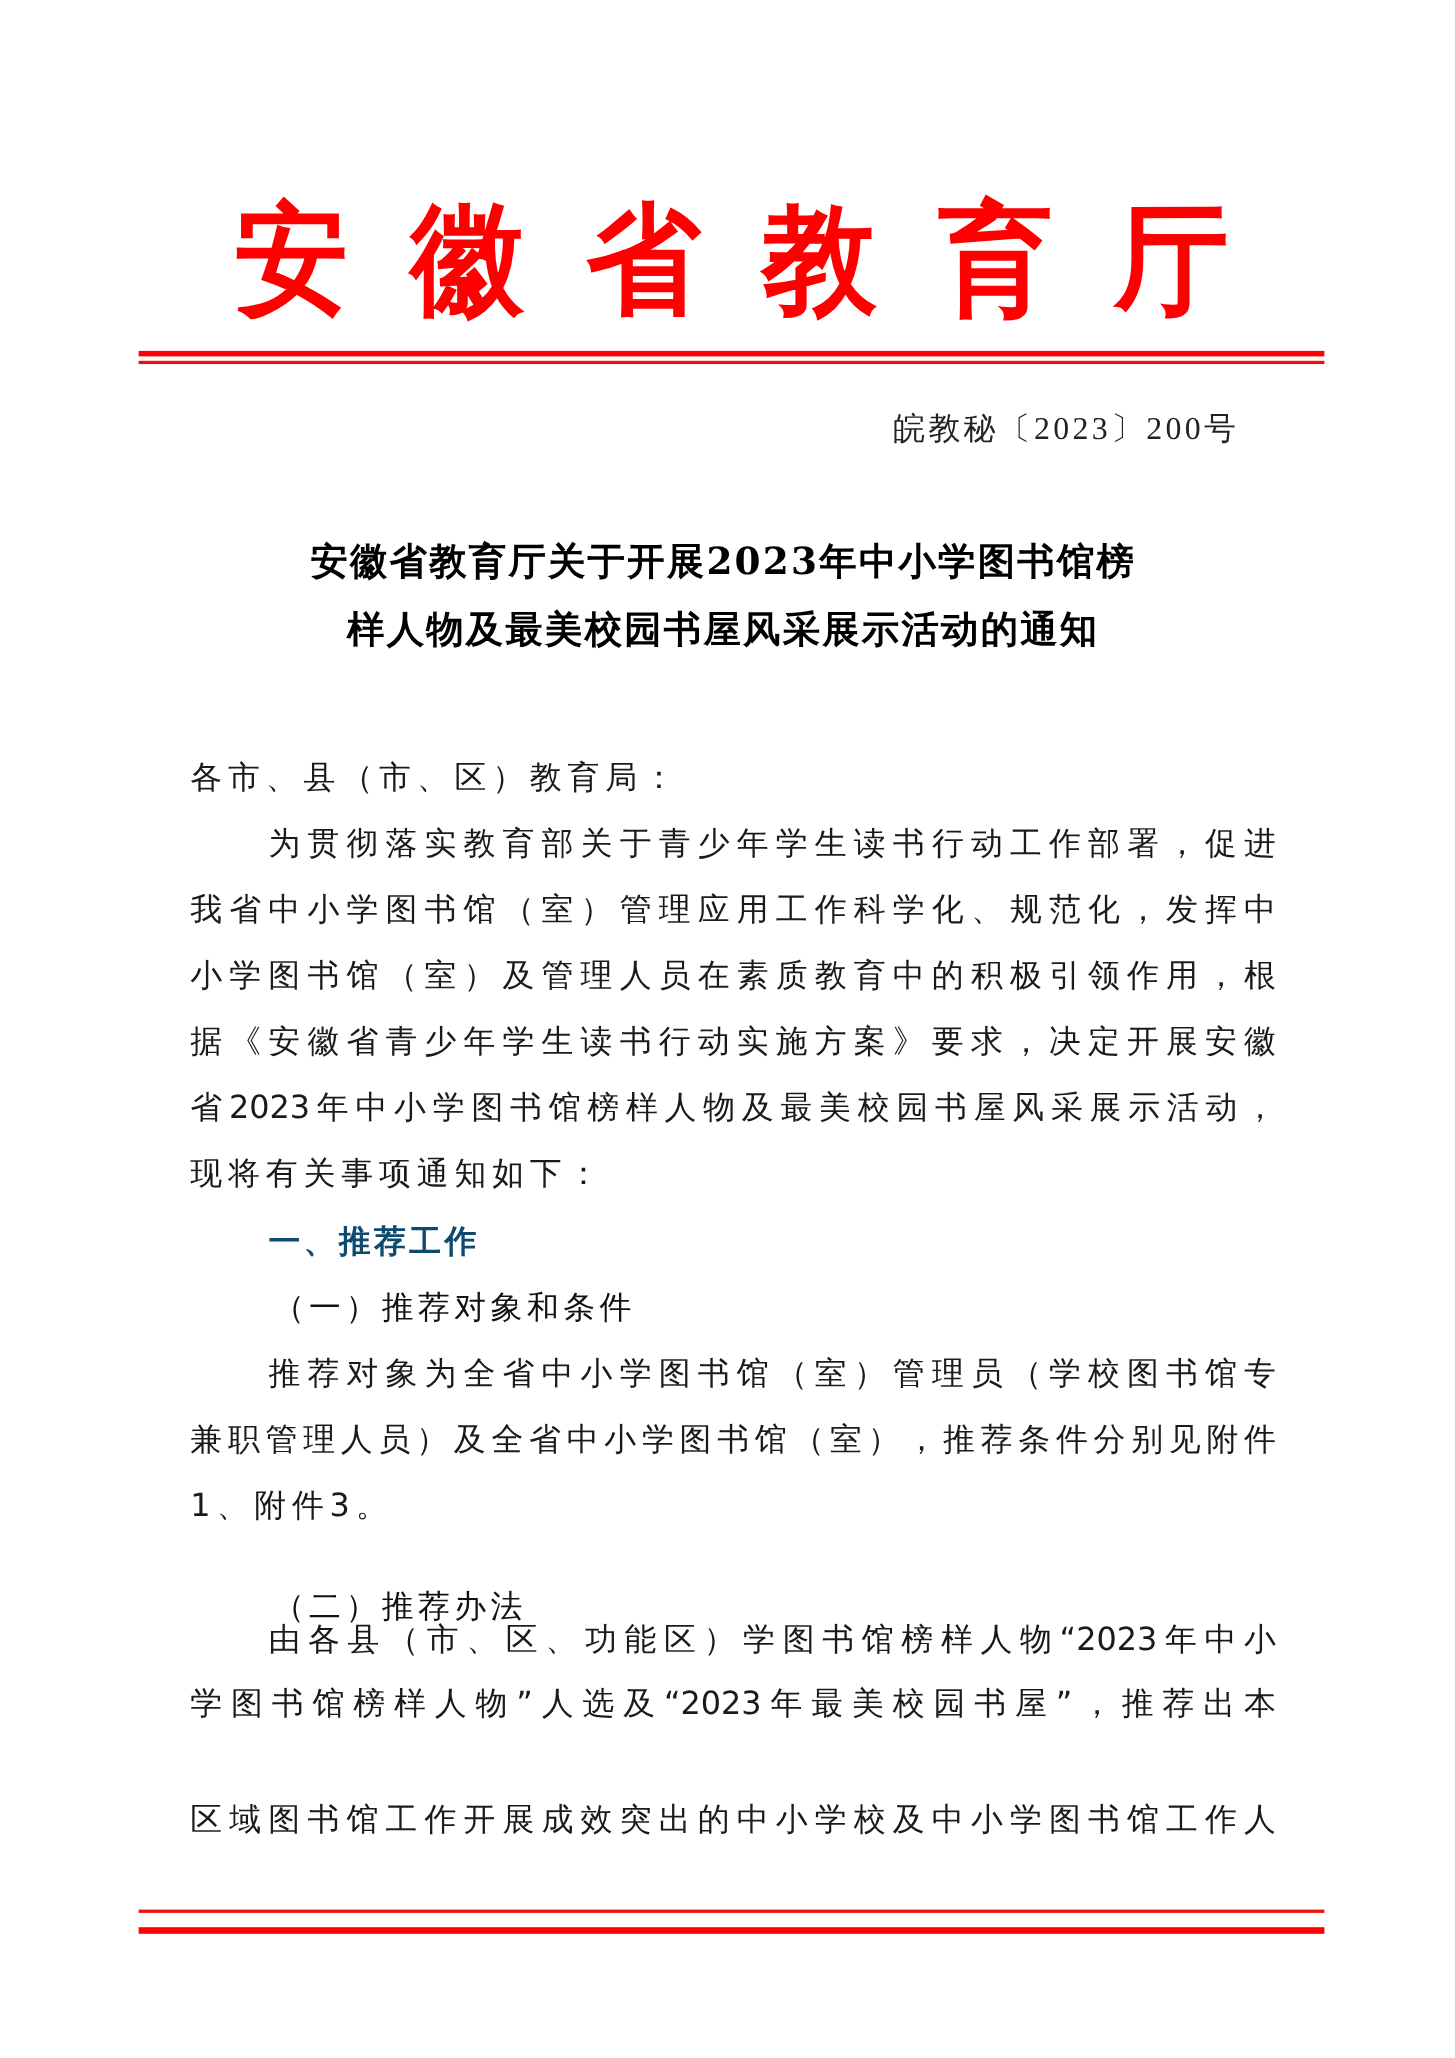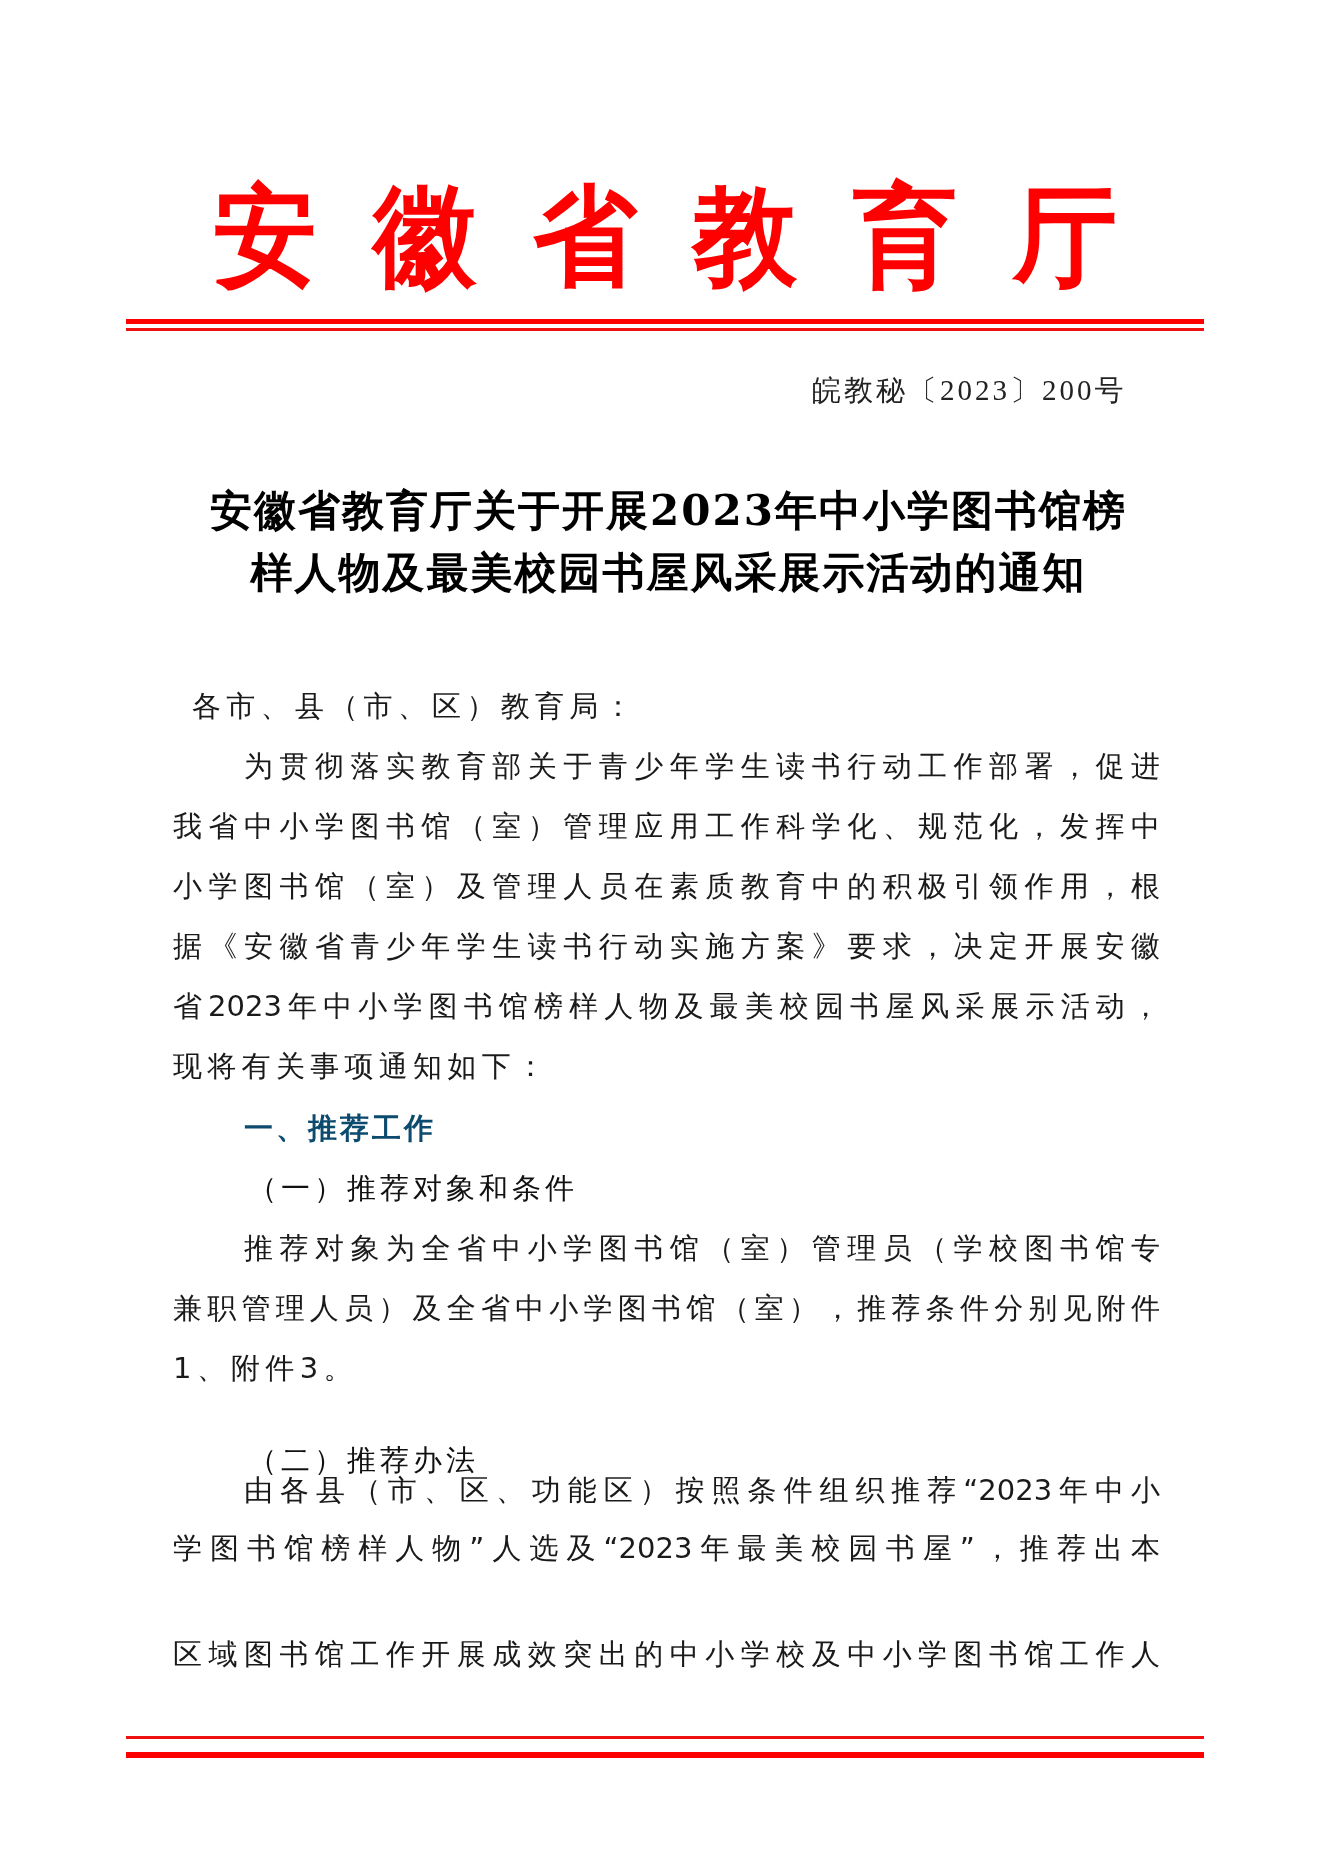--- a/index.html
+++ b/index.html
@@ -24,23 +24,23 @@
   .rule.thick-bottom { top: 1752px; height: 6px; background: #ff0000; }
 
   .docno {
     position: absolute; top: 372px; left: 812px; width: 350px;
     font-family: Liberation Serif, serif;
     font-size: 29px; line-height: 36px; color: #222; letter-spacing: 3px;
     white-space: nowrap;
   }
 
   .title {
-    position: absolute; left: 147px; width: 1043px; text-align: center;
+    position: absolute; left: 136px; width: 1043px; text-align: center;
     font-family: "DejaVu Serif", "Liberation Serif", serif;
-    font-weight: bold; font-size: 42px; line-height: 50px; color: #000;
+    font-weight: bold; font-size: 34px; line-height: 50px; color: #000;
     white-space: nowrap; letter-spacing: 2px;
   }
   .title.l1 { top: 486px; }
   .title.l2 { top: 548px; }
 
   .line {
     position: absolute; left: 173px; width: 1000px;
     font-family: "DejaVu Sans", "Liberation Sans", sans-serif;
     font-size: 29px; line-height: 40px; color: #1a1a1a;
     letter-spacing: 5.3px; white-space: nowrap;
@@ -66,36 +66,36 @@
   </div>
 
   <div class="rule thick-top"></div>
   <div class="rule thin-top"></div>
 
   <div class="docno">皖教秘〔2023〕200号</div>
 
   <div class="title l1">安徽省教育厅关于开展2023年中小学图书馆榜</div>
   <div class="title l2">样人物及最美校园书屋风采展示活动的通知</div>
 
-  <div class="line" style="top:686px;margin-left:19px;">各市、县（市、区）教育局：</div>
+  <div class="line" style="top:686px;">各市、县（市、区）教育局：</div>
 
   <div class="line justify indent" style="top:746px;">为贯彻落实教育部关于青少年学生读书行动工作部署，促进</div>
   <div class="line justify" style="top:806px;">我省中小学图书馆（室）管理应用工作科学化、规范化，发挥中</div>
   <div class="line justify" style="top:866px;">小学图书馆（室）及管理人员在素质教育中的积极引领作用，根</div>
   <div class="line justify" style="top:926px;">据《安徽省青少年学生读书行动实施方案》要求，决定开展安徽</div>
   <div class="line justify" style="top:986px;">省2023年中小学图书馆榜样人物及最美校园书屋风采展示活动，</div>
   <div class="line" style="top:1046px;">现将有关事项通知如下：</div>
 
   <div class="line indent heading1" style="top:1108px;">一、推荐工作</div>
 
   <div class="line indent heading2" style="top:1168px; left:248px;">（一）推荐对象和条件</div>
   <div class="line justify indent" style="top:1228px;">推荐对象为全省中小学图书馆（室）管理员（学校图书馆专</div>
   <div class="line justify" style="top:1288px;">兼职管理人员）及全省中小学图书馆（室），推荐条件分别见附件</div>
   <div class="line" style="top:1348px;">1、附件3。</div>
 
   <div class="line indent heading2" style="top:1440px; left:248px;">（二）推荐办法</div>
-  <div class="line justify indent" style="top:1470px;">由各县（市、区、功能区）按照条件组织推荐“2023年中小</div>
+  <div class="line justify indent" style="top:1470px;">由各县（市、区、功能区）学图书馆榜样人物“2023年中小</div>
   <div class="line justify" style="top:1528px;">学图书馆榜样人物”人选及“2023年最美校园书屋”，推荐出本</div>
   <div class="line justify" style="top:1586px;margin-top:48px;">区域图书馆工作开展成效突出的中小学校及中小学图书馆工作人</div>
 
   <div class="rule thin-bottom"></div>
   <div class="rule thick-bottom"></div>
 </div>
 
 </body></html>

